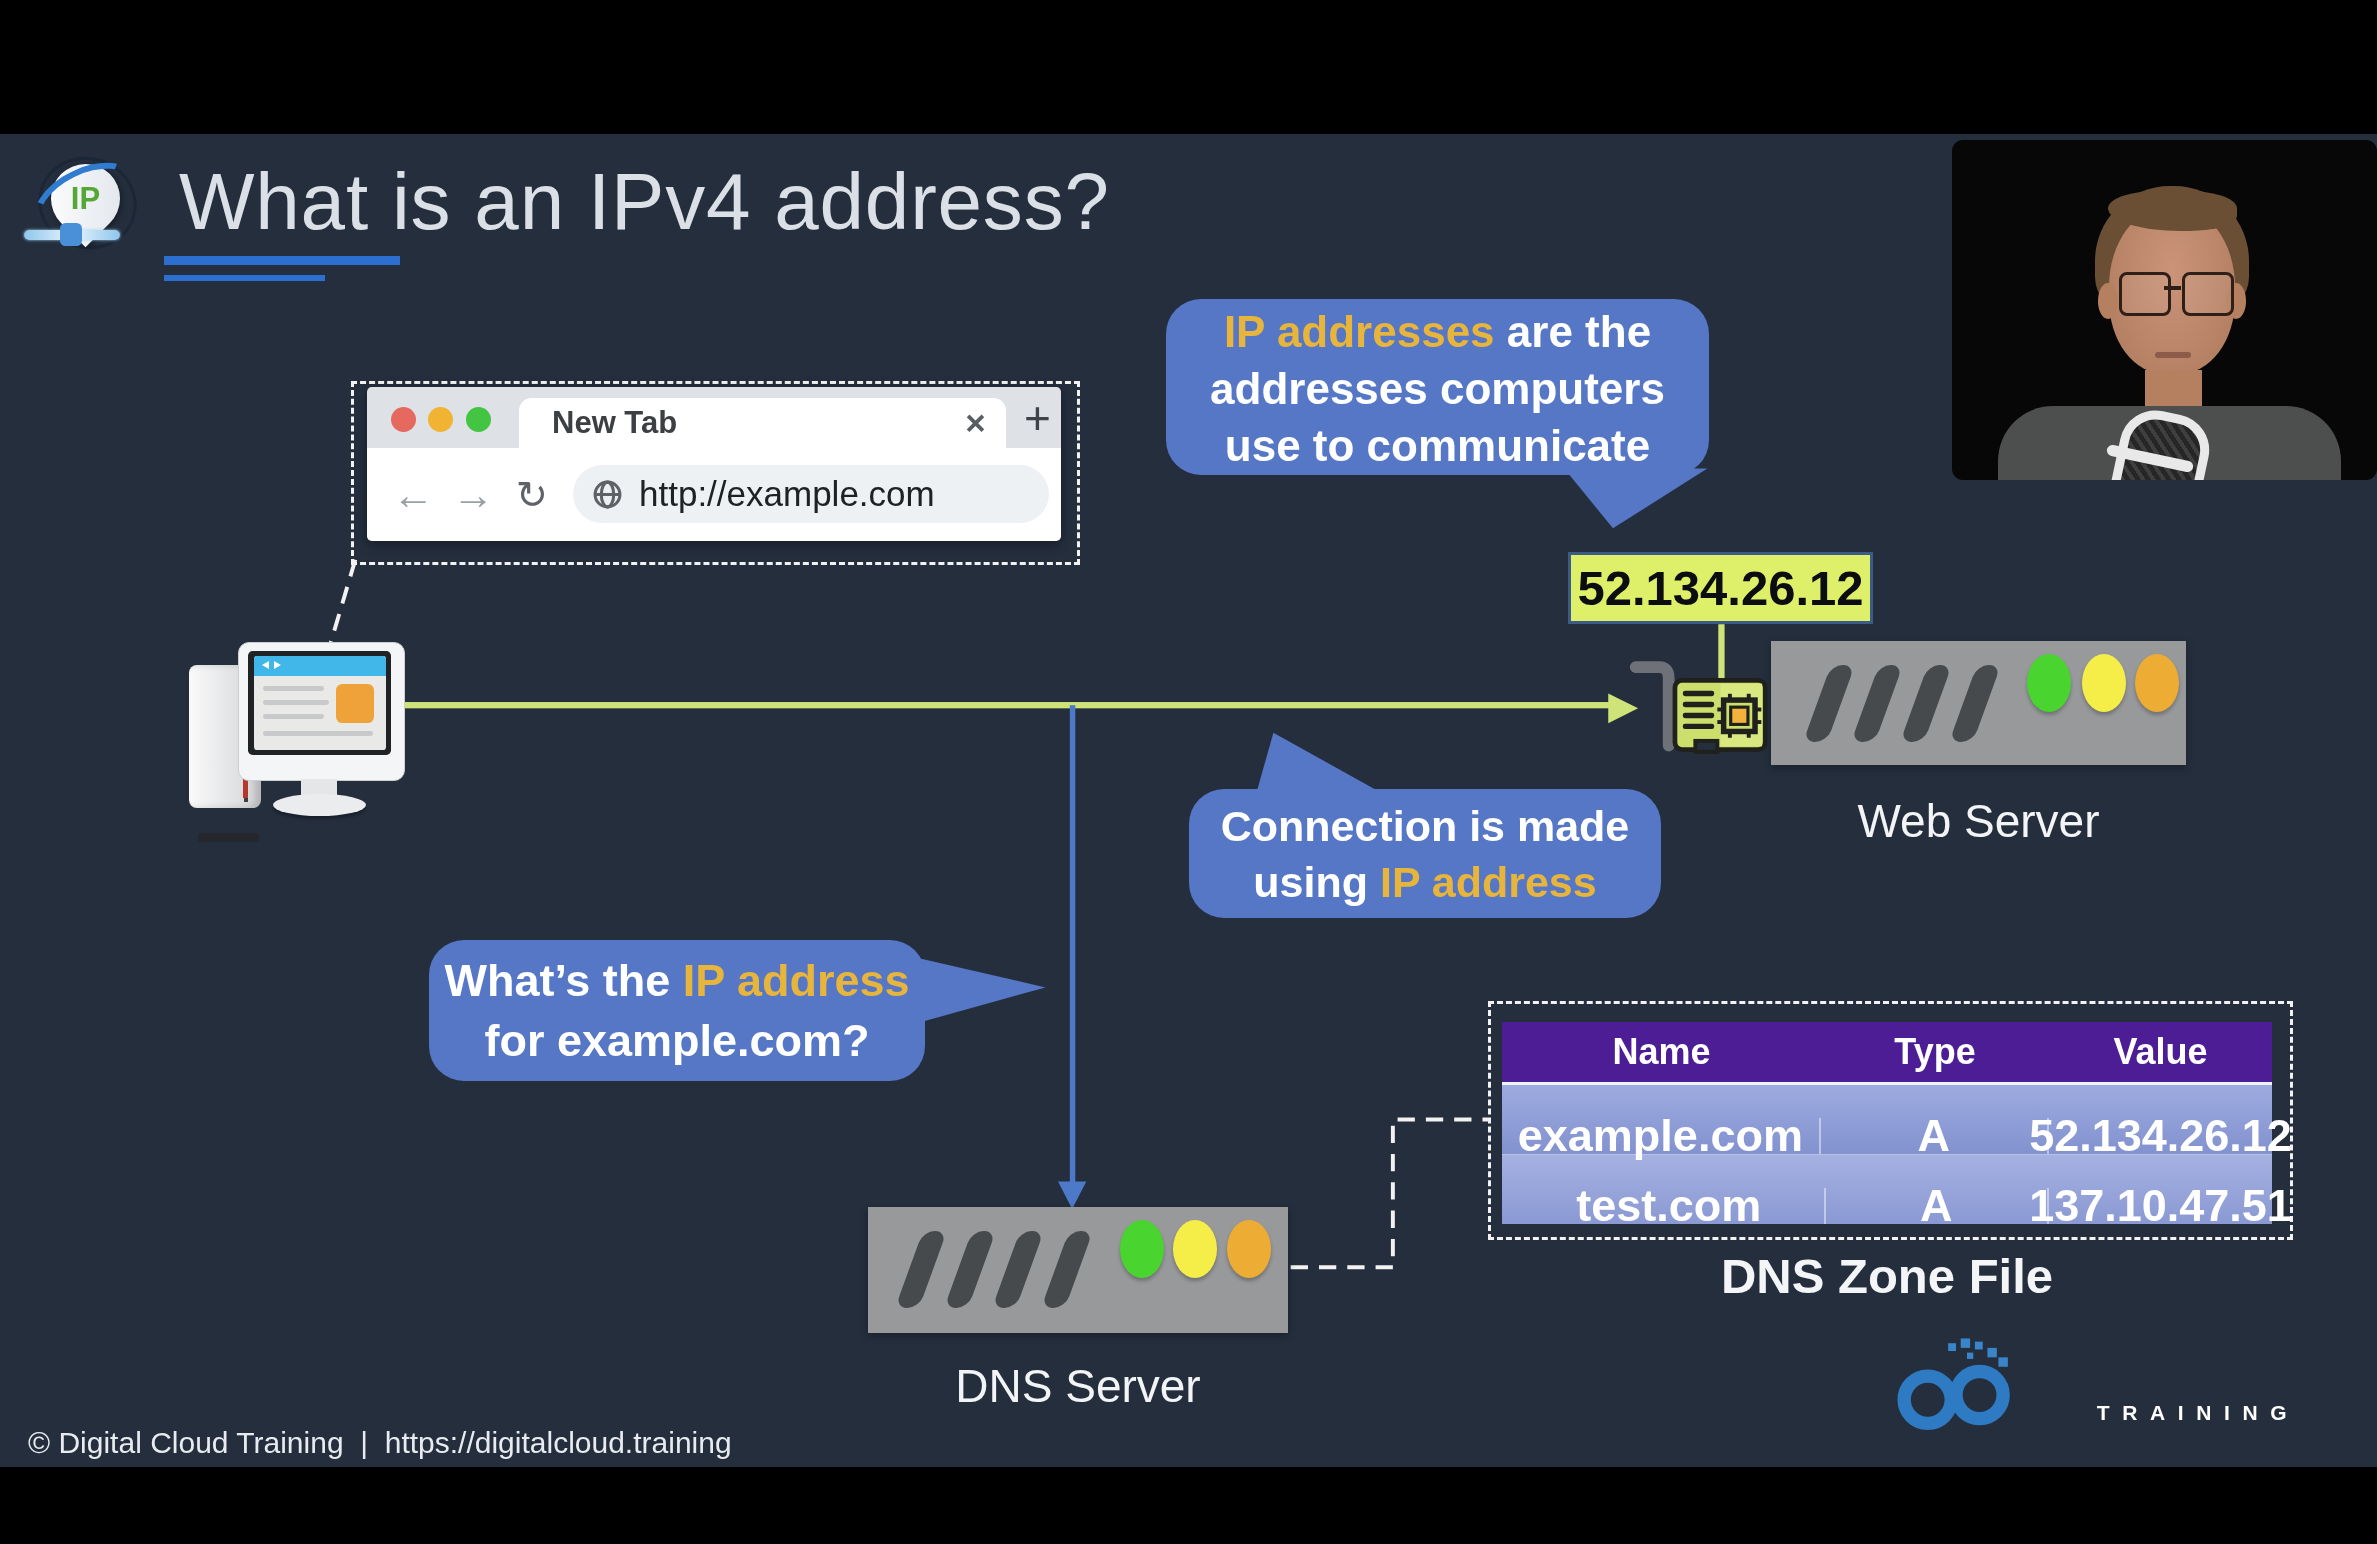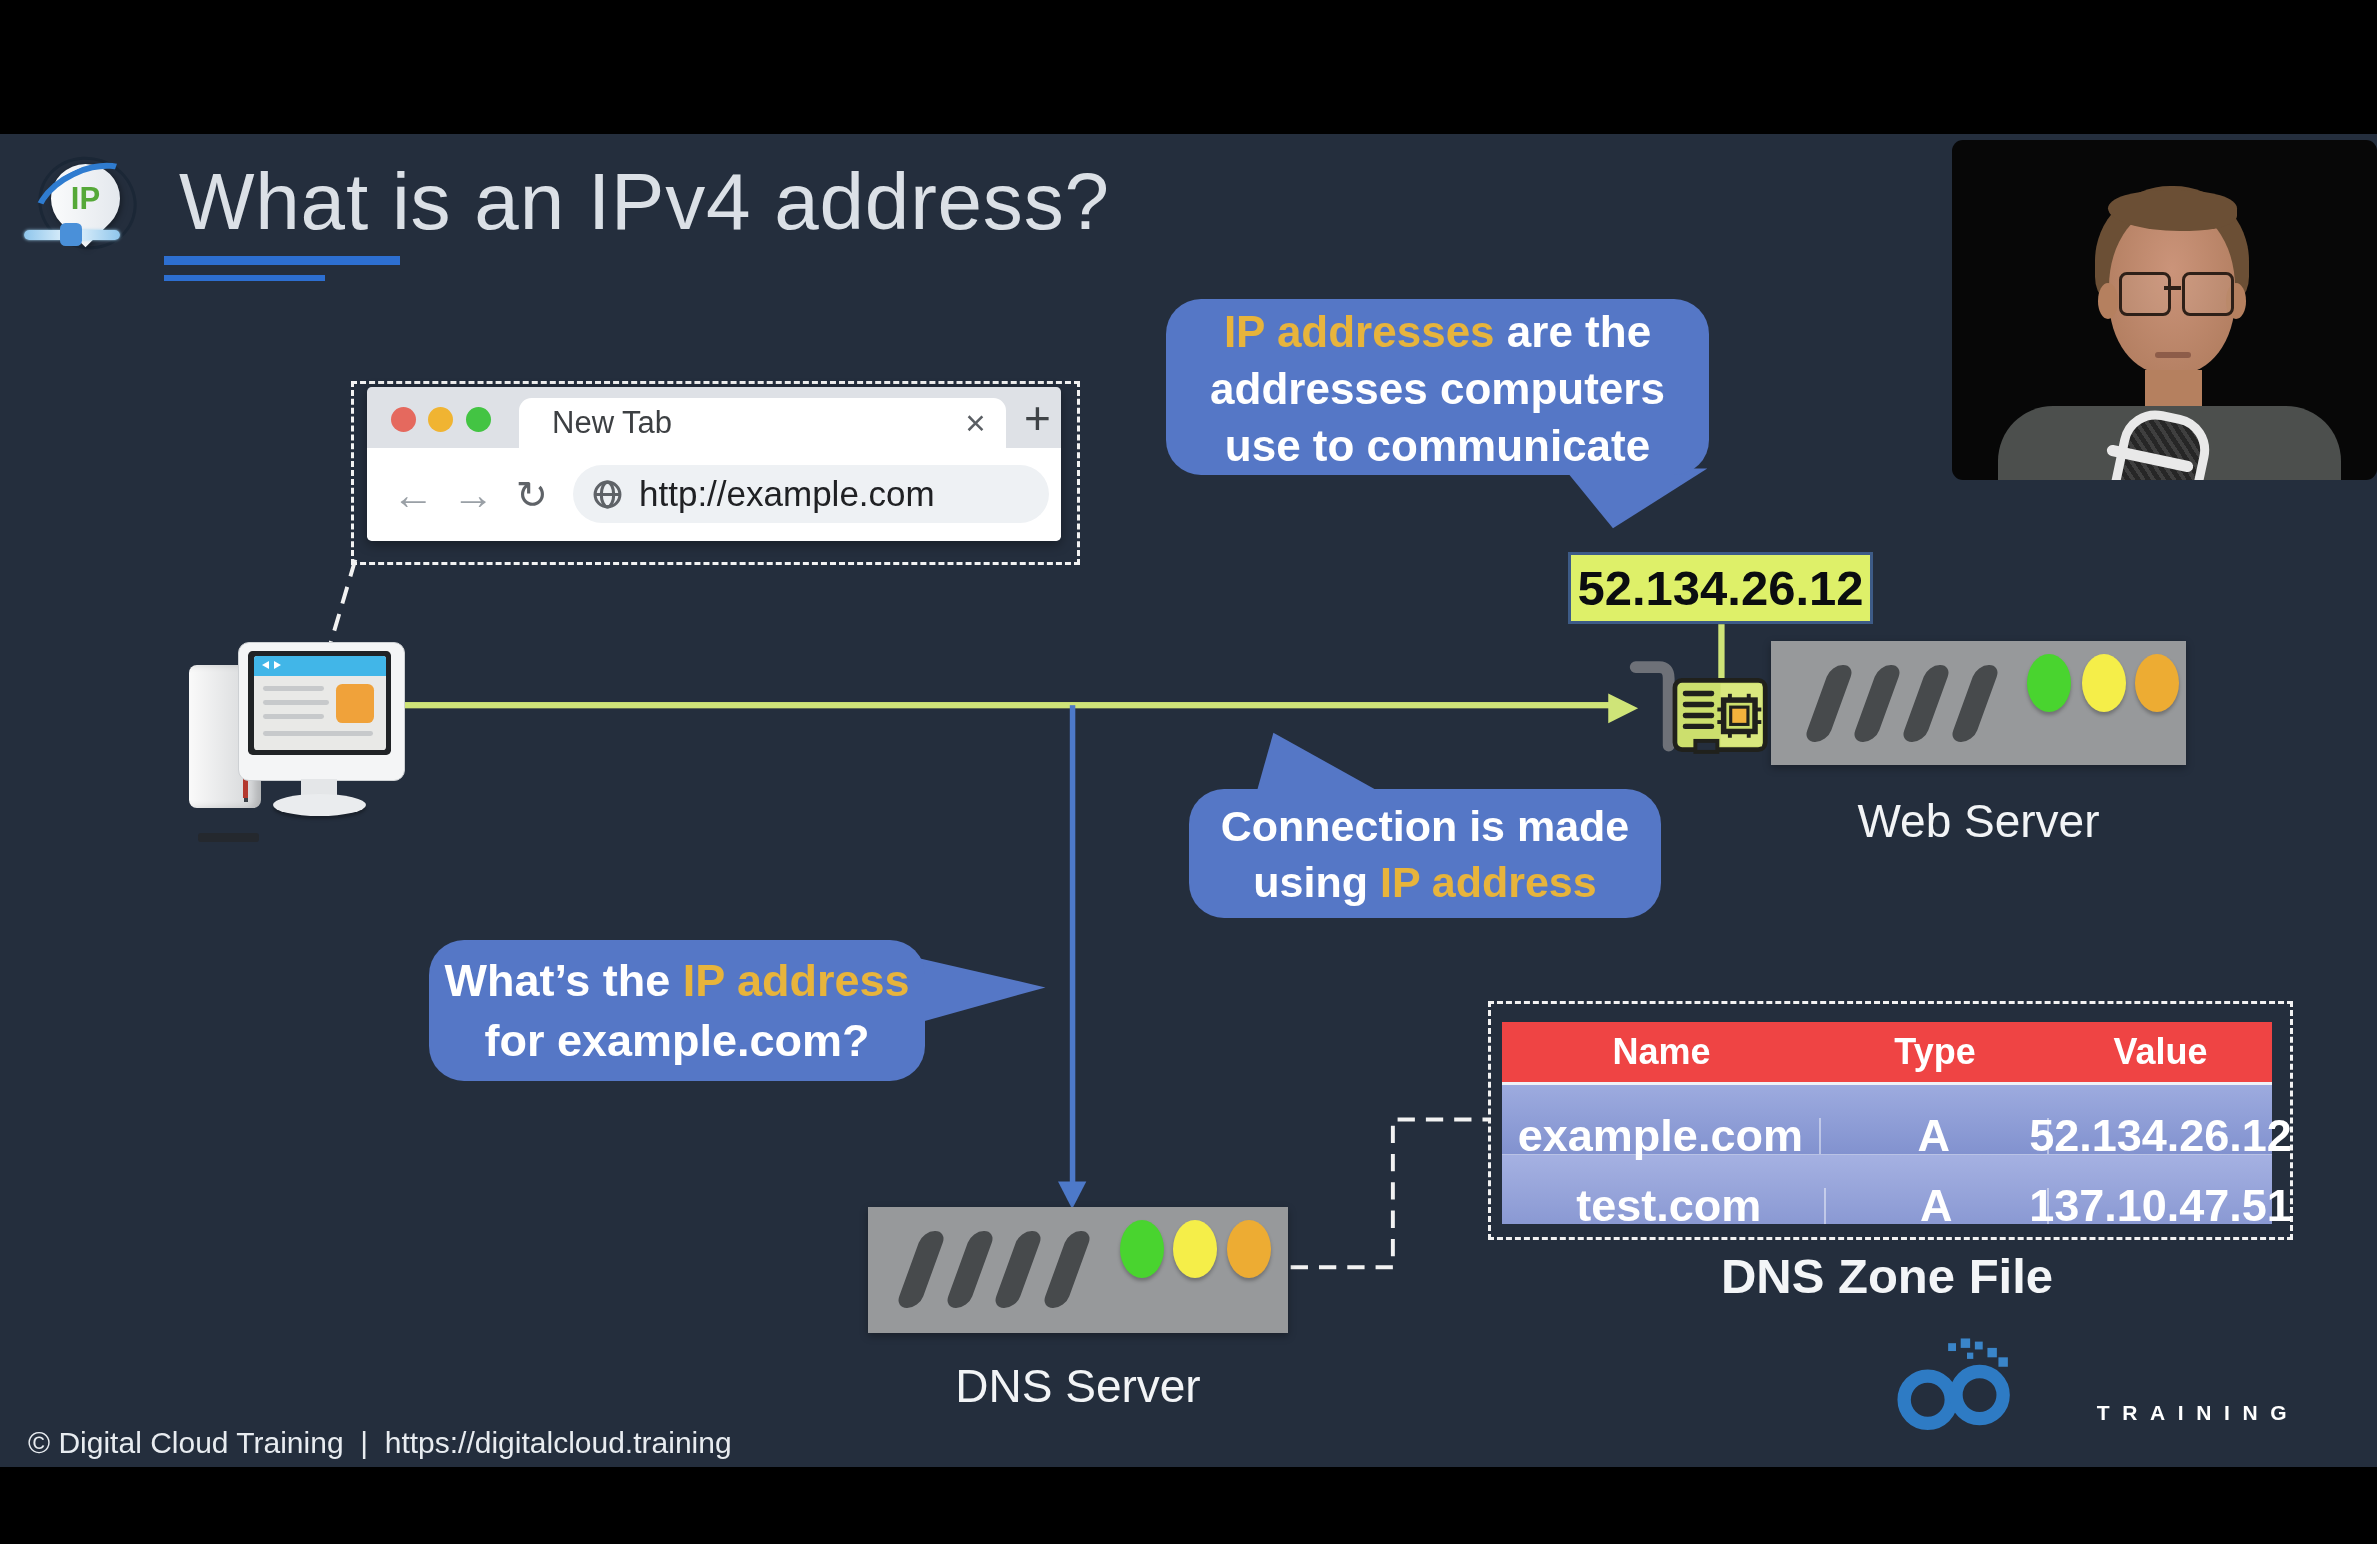--- a/index.html
+++ b/index.html
@@ -42,21 +42,21 @@
   #webcam .wc-shoulders{position:absolute;left:46px;top:266px;width:343px;height:79px;background:#4c4f4d;border-radius:55px 55px 0 0;}
   #webcam .wc-mic{position:absolute;left:164px;top:272px;width:72px;height:86px;border:9.4px solid #e9e9e9;border-radius:36px 36px 14px 14px;background:repeating-linear-gradient(45deg,#262626 0 4.7px,#3f3f3f 4.7px 8.6px);transform:rotate(12deg);}
   #webcam .wc-mic-band{position:absolute;left:154px;top:313px;width:88px;height:11px;background:#e9e9e9;border-radius:5.5px;transform:rotate(12deg);}
 
   
   #browser-dashed{left:351px;top:381px;width:723px;height:178px;border:3.9px dashed #f2f2f2;z-index:2;}
   #browser{left:367px;top:387px;width:694px;height:154px;border-radius:4.7px;overflow:hidden;z-index:3;box-shadow:0 3.1px 11px rgba(0,0,0,.35);}
   #browser-tabbar{position:absolute;left:0;top:0;width:694px;height:61px;background:#dee1e6;}
   .tl{position:absolute;top:20.4px;width:25px;height:25px;border-radius:50%;}
   #tl-red{left:23.6px;background:#e5695e;} #tl-yellow{left:61px;background:#f0b432;} #tl-green{left:99px;background:#43c443;}
-  #browser-tab{position:absolute;left:152px;top:11px;width:487px;height:50px;background:#ffffff;border-radius:12.6px 12.6px 0 0;}
+  #browser-tab{position:absolute;left:152px;top:11px;width:487px;height:50px;background:#ffffff;border-radius:12.6px 12.6px 0 0;font-weight:bold;}
   #tab-title{position:absolute;left:33px;top:0;height:50px;display:flex;align-items:center;font-size:31px;color:#3d4043;}
   #tab-close{position:absolute;right:20.4px;top:0;height:50px;display:flex;align-items:center;font-size:35px;color:#5a5e63;}
   #new-tab-btn{position:absolute;left:651px;top:6.3px;width:39px;height:50px;display:flex;align-items:center;justify-content:center;font-size:46px;font-weight:300;color:#3f4347;}
   #browser-toolbar{position:absolute;left:0;top:61px;width:694px;height:93px;background:#ffffff;}
   .navglyph{position:absolute;top:0;height:93px;display:flex;align-items:center;font-size:42px;color:#9aa0a6;}
   #nav-back{left:25px;} #nav-forward{left:85px;}
   #nav-reload{left:149px;font-size:38px;color:#5f6368;}
   #address-bar{position:absolute;left:206px;top:17.3px;width:476px;height:58px;background:#eef1f4;border-radius:29px;}
   #globe-icon{position:absolute;left:19px;top:13.4px;}
   #url-text{position:absolute;left:66px;top:0;height:58px;display:flex;align-items:center;font-size:35px;color:#202124;}
@@ -101,21 +101,21 @@
   .slash{position:absolute;top:23.6px;width:23.6px;height:77px;background:#474a4c;border-radius:11.8px;transform:skewX(-20deg);}
   .light{position:absolute;top:12.6px;width:44px;height:58px;border-radius:50%;box-shadow:0 3.1px 3.9px rgba(0,0,0,.25);}
   .light.green{background:#49D42F;} .light.yellow{background:#F5EE49;} .light.orange{background:#EDAC33;}
   .server-label{z-index:3;color:#f2f4f6;font-size:46px;text-align:center;}
   #web-server-label{left:1771px;top:794px;width:415px;}
   #dns-server-label{left:868px;top:1359px;width:420px;}
 
   
   #table-dashed{left:1488px;top:1001px;width:799px;height:233px;border:3.9px dashed #f2f2f2;z-index:2;}
   #zone-table{left:1502px;top:1022px;width:770px;z-index:3;color:#fff;font-weight:bold;}
-  #zone-header{display:flex;height:60px;background:#ef4444;border-bottom:3.9px solid #eef1f7;}
+  #zone-header{display:flex;height:60px;background:#4c1d95;border-bottom:3.9px solid #eef1f7;}
   #zone-header .cell{display:flex;align-items:center;justify-content:center;font-size:36px;}
   .zone-row{display:flex;height:69px;background:linear-gradient(#9dabdf,#8292cf);}
   .zone-row.alt{background:linear-gradient(#a5b1e2,#8a99d3);border-top:1.6px solid rgba(255,255,255,.4);padding-left:12px;}
   .zone-row .cell{display:flex;align-items:center;justify-content:center;font-size:45px;border-left:2.4px solid rgba(255,255,255,.45);margin-top:33px;}
   .zone-row .cell:first-child{border-left:none;}
   .col-name{width:319px;} .col-type{width:228px;} .col-value{width:223px;}
   #zone-caption{left:1502px;top:1248px;width:770px;text-align:center;font-size:49px;font-weight:bold;color:#f3f5f7;z-index:3;}
 
   
   #brand{left:1879px;top:1329px;width:495px;height:114px;z-index:3;}

